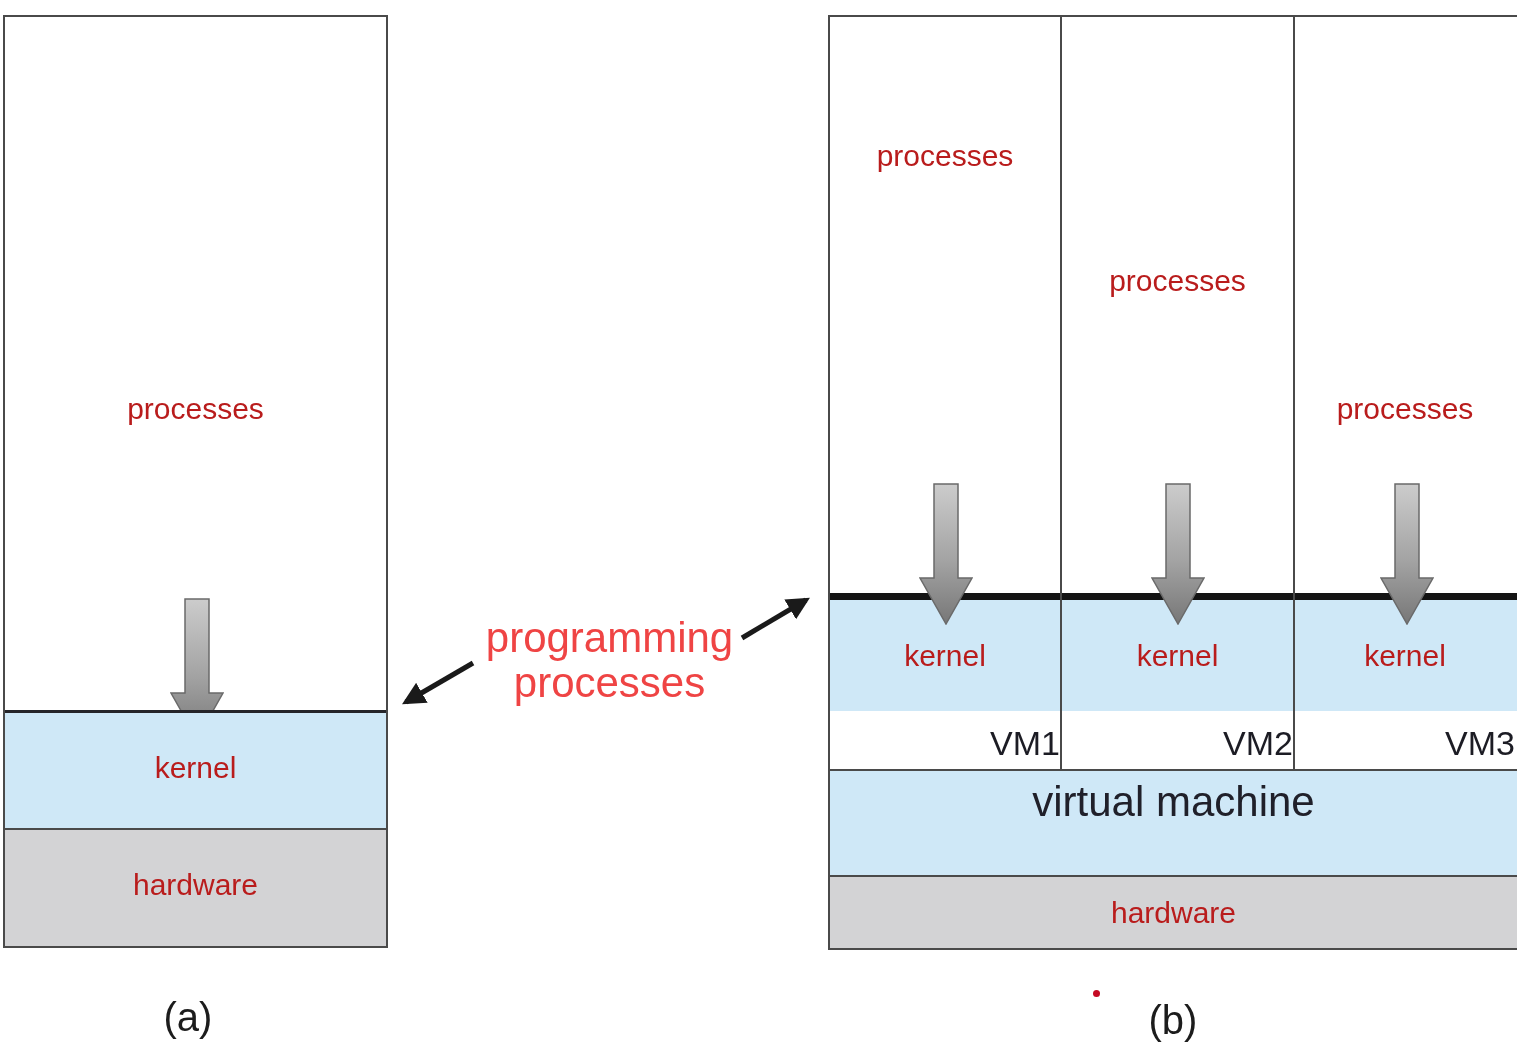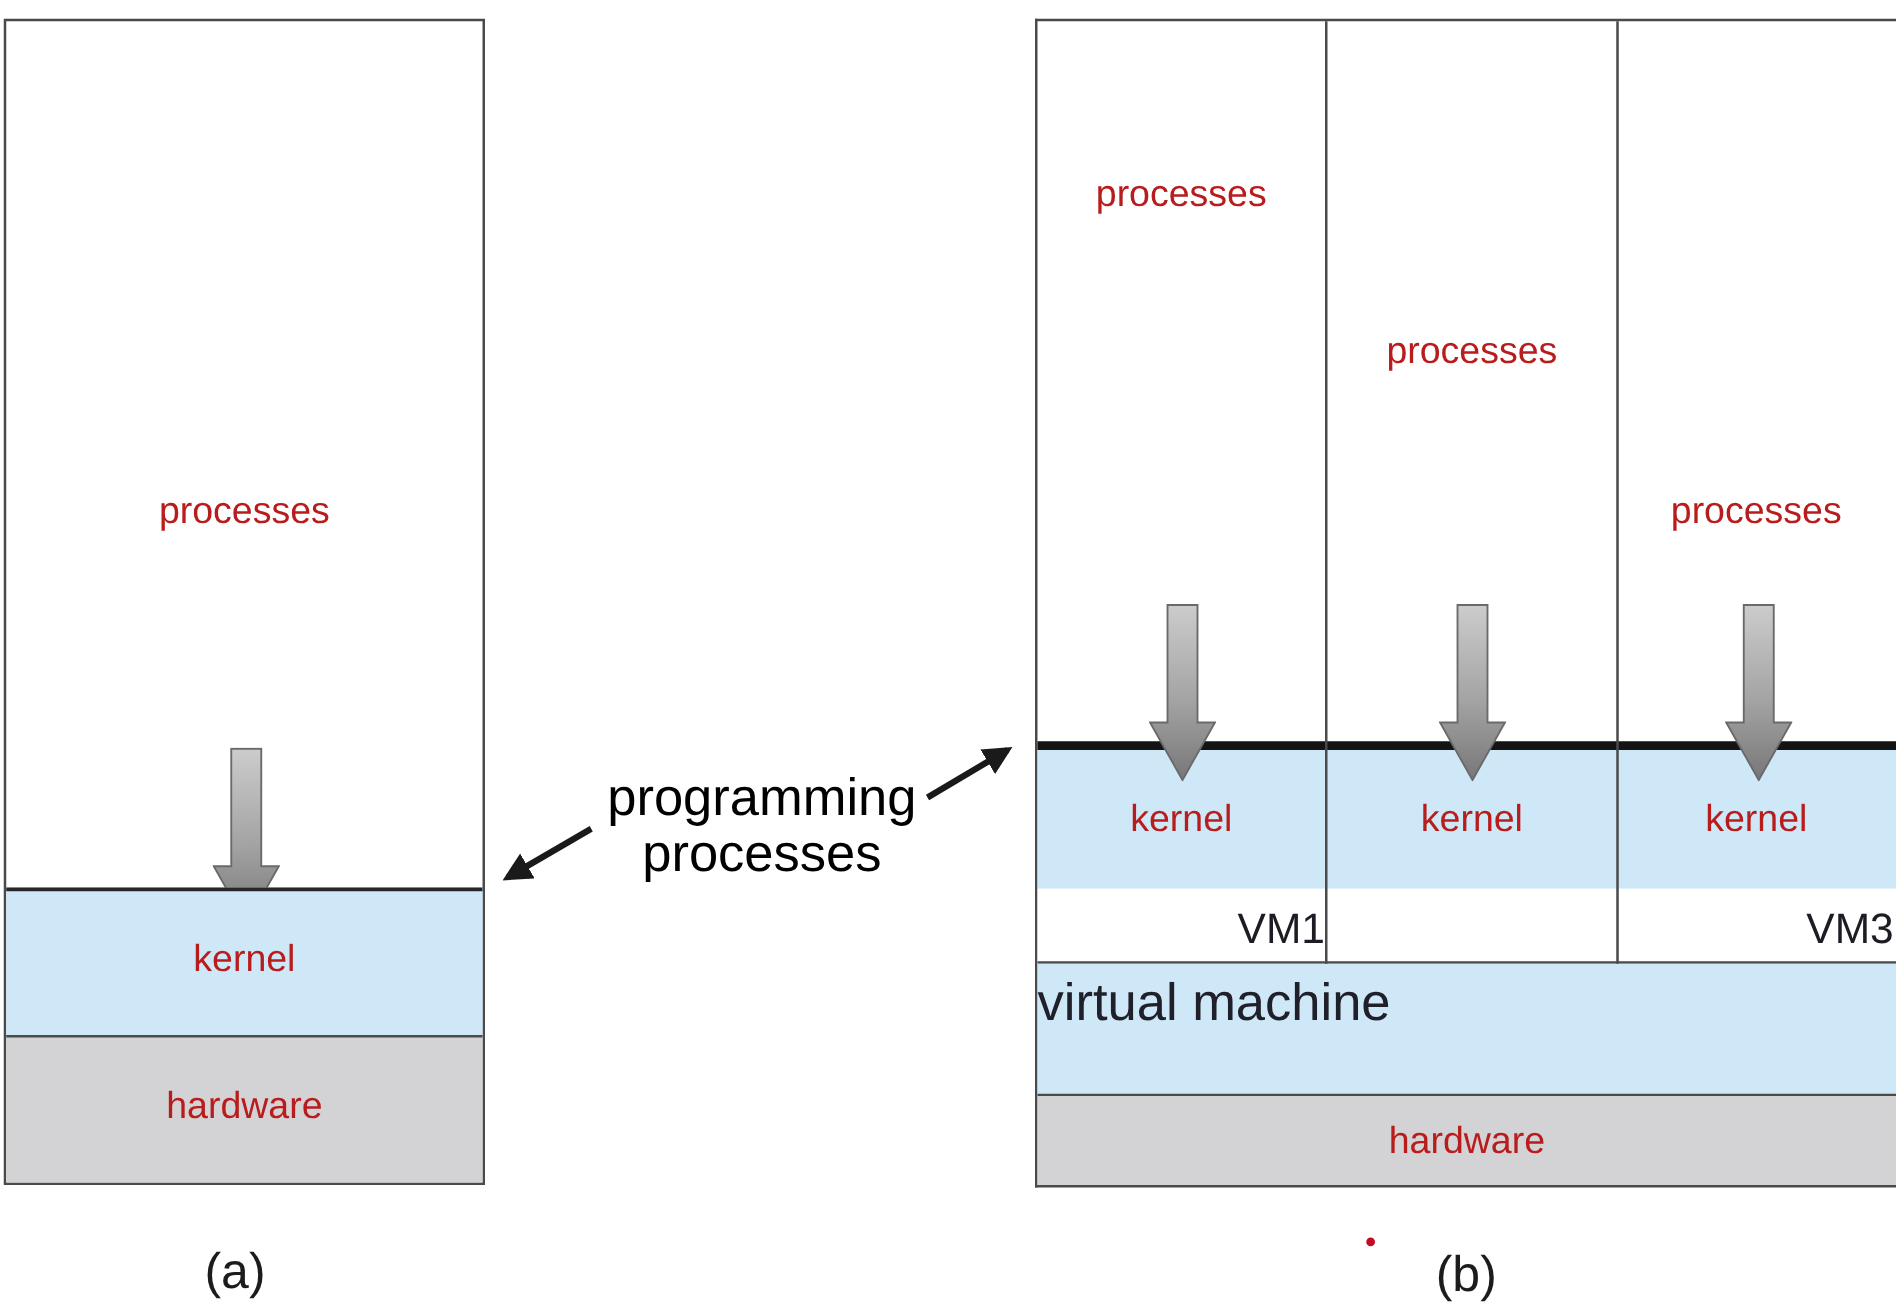--- a/index.html
+++ b/index.html
@@ -59,21 +59,21 @@
   .pa-arrow { position: absolute; left: 165px; top: 581px; }
 
   
   .annotation-text {
     position: absolute;
     left: 467px; top: 615px;
     width: 285px;
     text-align: center;
     font-size: 42px;
     line-height: 45px;
-    color: #000000;
+    color: #ef4444;
   }
   .annotation-arrows {
     position: absolute;
     left: 390px; top: 580px;
     pointer-events: none;
   }
 
   
   .panel-b {
     position: absolute;
@@ -128,20 +128,21 @@
   .pb-col3 { left: 465px; width: 220px; }
   .pb-processes-1 { top: 117px; }
   .pb-processes-2 { top: 242px; }
   .pb-processes-3 { top: 370px; }
   .pb-kernel-label { top: 617px; }
   .vm-label { position: absolute; top: 707px; text-align: right; font-size: 34px; line-height: 38px; color: #1c1c24; }
   .pb-vmm-label {
     position: absolute;
     left: 0; top: 762px;
     width: 100%;
+    text-align: center;
     font-size: 42px;
     line-height: 46px;
     color: #20202a;
   }
   .pb-hardware-label { left: 0; top: 874px; width: 100%; }
   .pb-arrow { position: absolute; top: 466px; }
   .pb-arrow-1 { left: 89px; }
   .pb-arrow-2 { left: 321px; }
   .pb-arrow-3 { left: 550px; }
 
@@ -236,20 +237,21 @@
       <svg width="54" height="142" viewBox="0 0 54 142" aria-hidden="true">
         <path d="M15 1 H39 V95 H53 L27 141 L1 95 H15 Z" fill="url(#gradArrow)" stroke="#6a6a6a" stroke-width="1.5"></path>
       </svg>
     </div>
 
     <div class="label pb-col1 pb-kernel-label">kernel</div>
     <div class="label pb-col2 pb-kernel-label">kernel</div>
     <div class="label pb-col3 pb-kernel-label">kernel</div>
 
     <div class="vm-label pb-col1">VM1</div>
+    <div class="vm-label pb-col2">VM2</div>
     <div class="vm-label pb-col3">VM3</div>
 
     <div class="pb-vmm-label">
       <div>virtual machine</div>
     </div>
 
     <div class="label pb-hardware-label">hardware</div>
   </div>
 
   <div class="caption caption-b">(b)</div>

